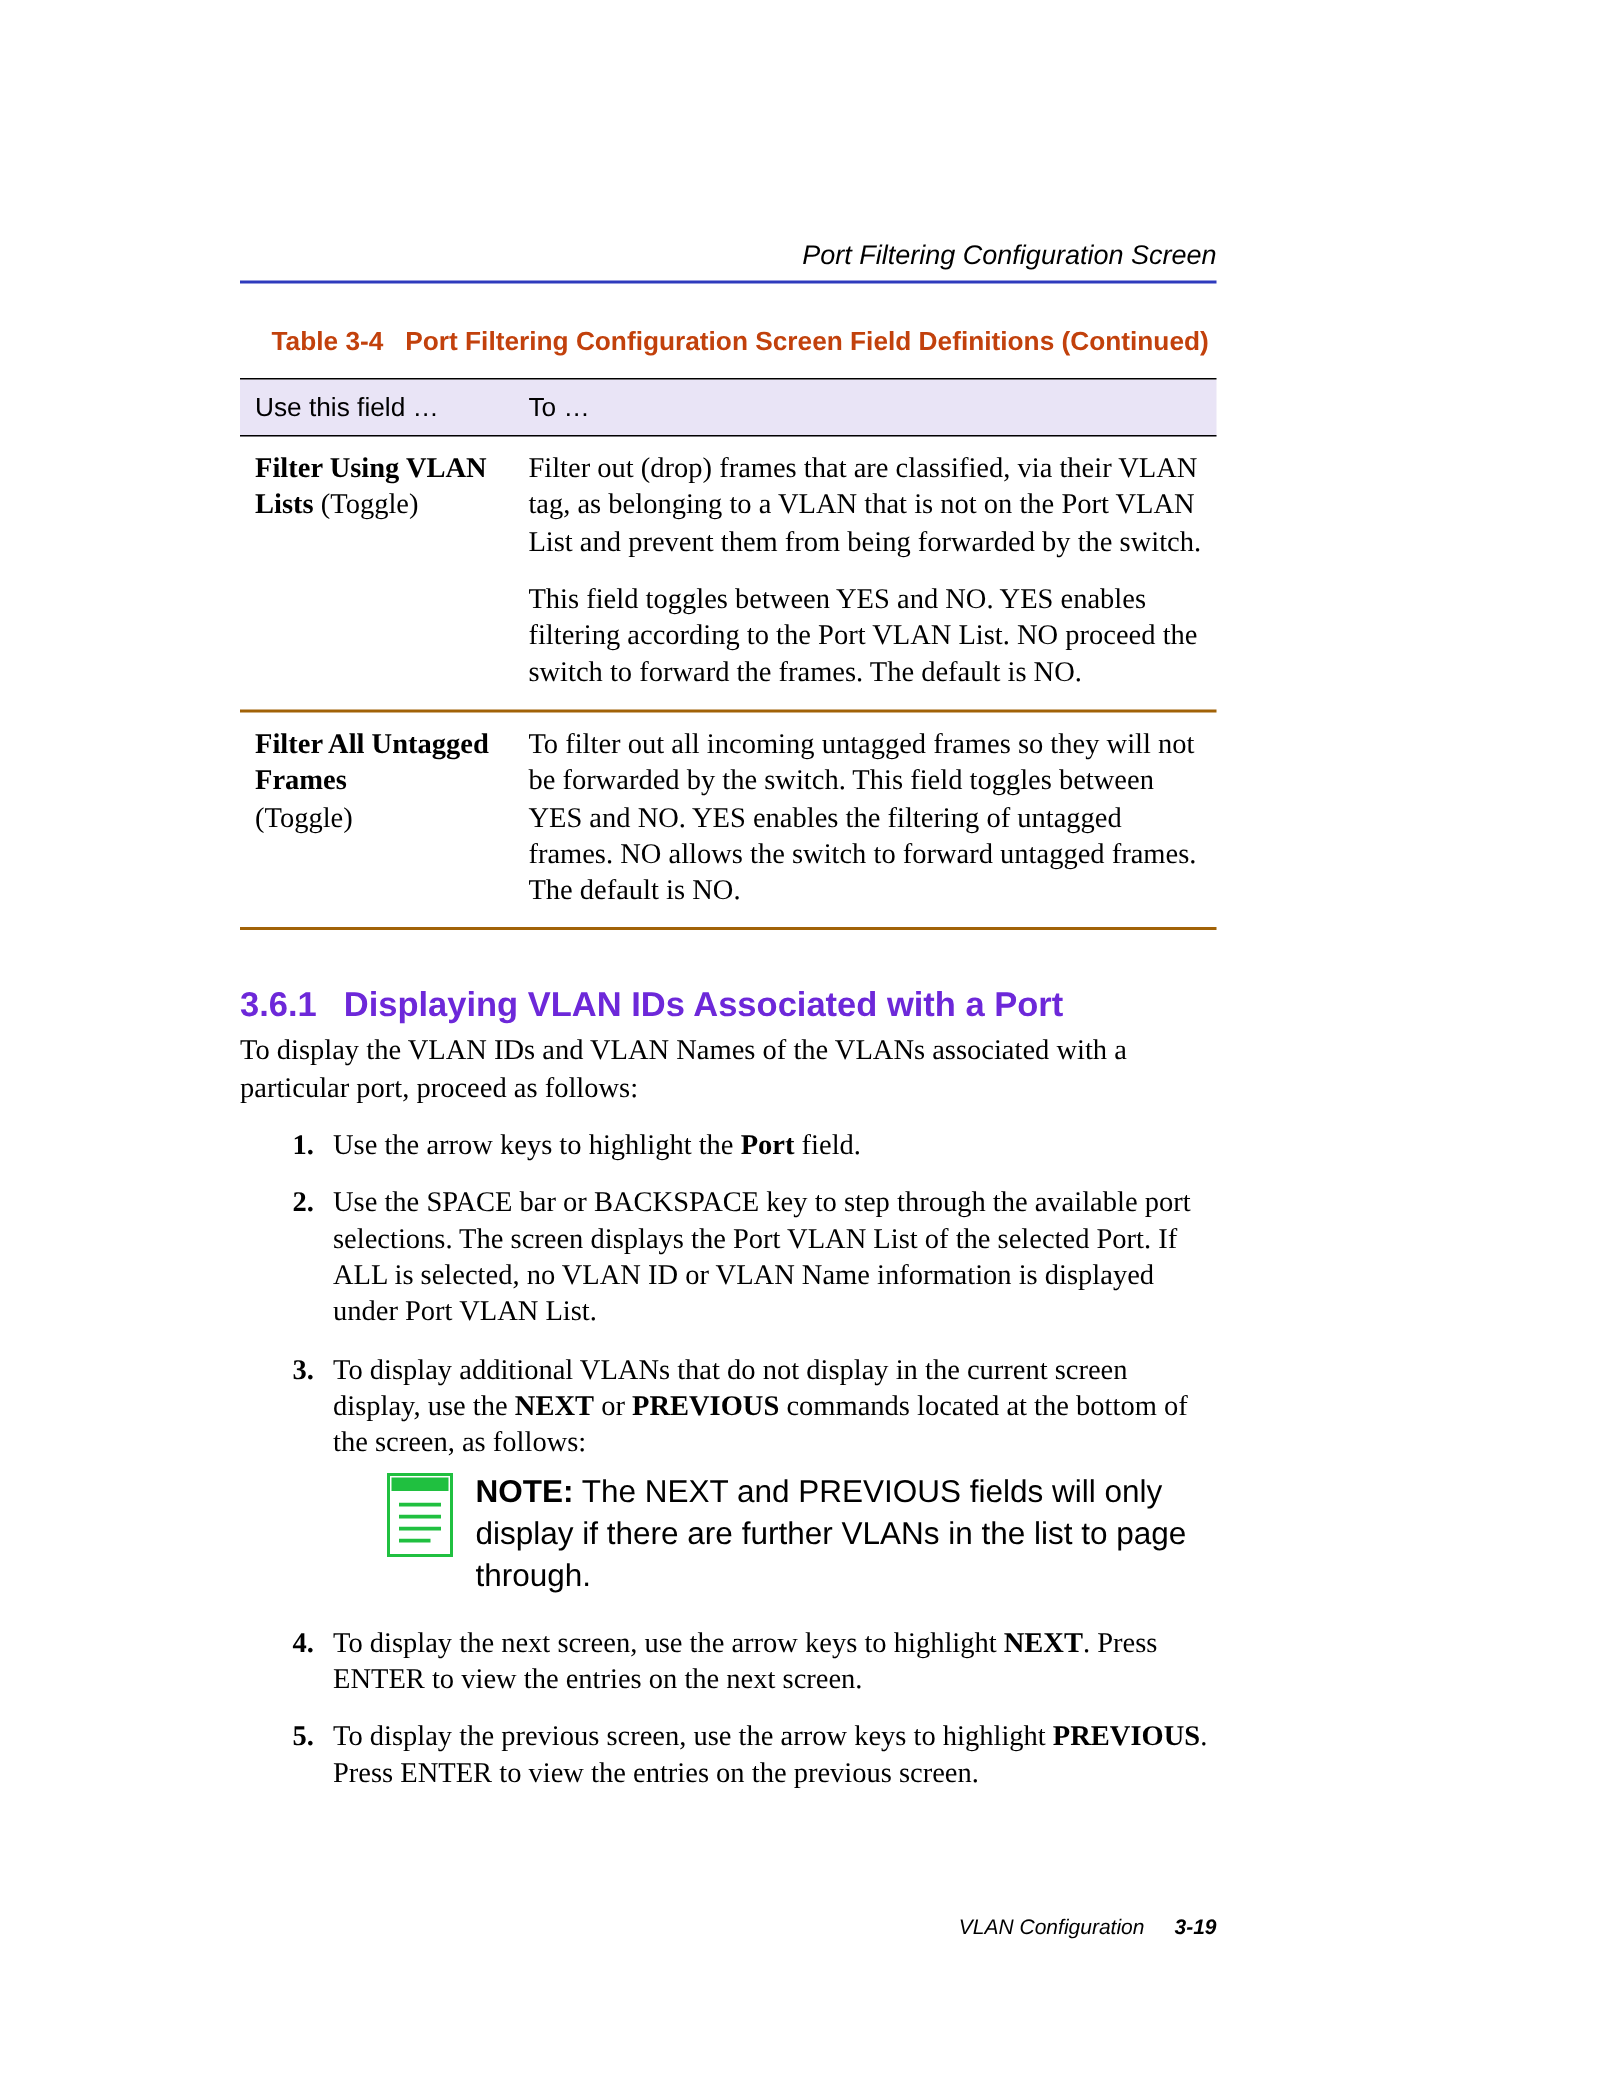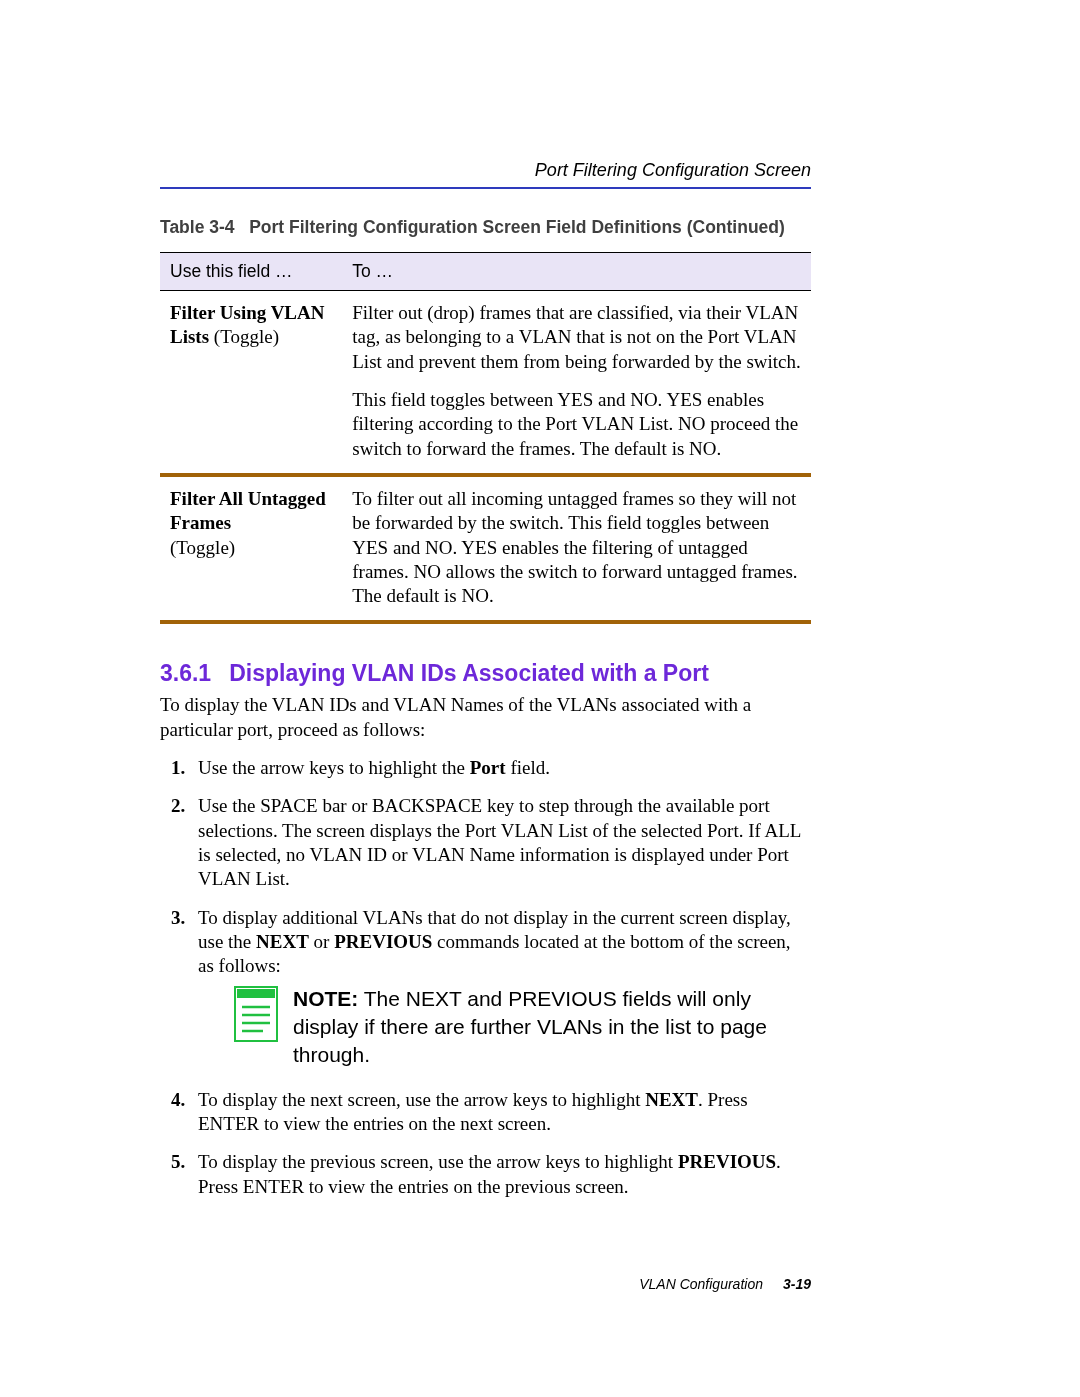--- a/index.html
+++ b/index.html
@@ -23,43 +23,44 @@
     margin-bottom: 6px;
   }
   .hr-blue {
     border: none;
     border-top: 2px solid #2e3bbd;
     margin: 0 0 28px 0;
   }
   .table-caption {
     font-family: Arial, Helvetica, sans-serif;
     font-weight: bold;
-    color: #404040;
+    color: #c2410c;
     font-size: 17.5px;
     margin-bottom: 14px;
+    margin-left: 21px;
   }
   table.def {
     width: 100%;
     border-collapse: collapse;
     font-size: 19px;
   }
   table.def th {
     text-align: left;
     font-family: Arial, Helvetica, sans-serif;
     font-weight: normal;
     font-size: 17.5px;
     background: #e9e4f6;
     padding: 8px 10px;
     border-top: 1px solid #000;
     border-bottom: 1px solid #000;
   }
   table.def td {
     vertical-align: top;
     padding: 10px 10px 12px 10px;
-    border-bottom: 4px solid #a16207;
+    border-bottom: 2px solid #a16207;
     line-height: 1.28;
   }
   table.def td.fieldcol { width: 28%; }
   .fld-bold { font-weight: bold; }
   .para2 { margin-top: 14px; }
   .section-h {
     font-family: Arial, Helvetica, sans-serif;
     color: #6d28d9;
     font-weight: bold;
     font-size: 23px;
@@ -72,20 +73,21 @@
   }
   ol.steps {
     font-size: 19px;
     line-height: 1.28;
     padding-left: 30px;
     margin: 14px 0 0 0;
   }
   ol.steps > li {
     margin-bottom: 14px;
     padding-left: 8px;
+    margin-left: 24px;
   }
   ol.steps > li::marker {
     font-weight: bold;
   }
   .note-row {
     display: flex;
     align-items: flex-start;
     gap: 14px;
     margin: 6px 0 18px 35px;
   }

